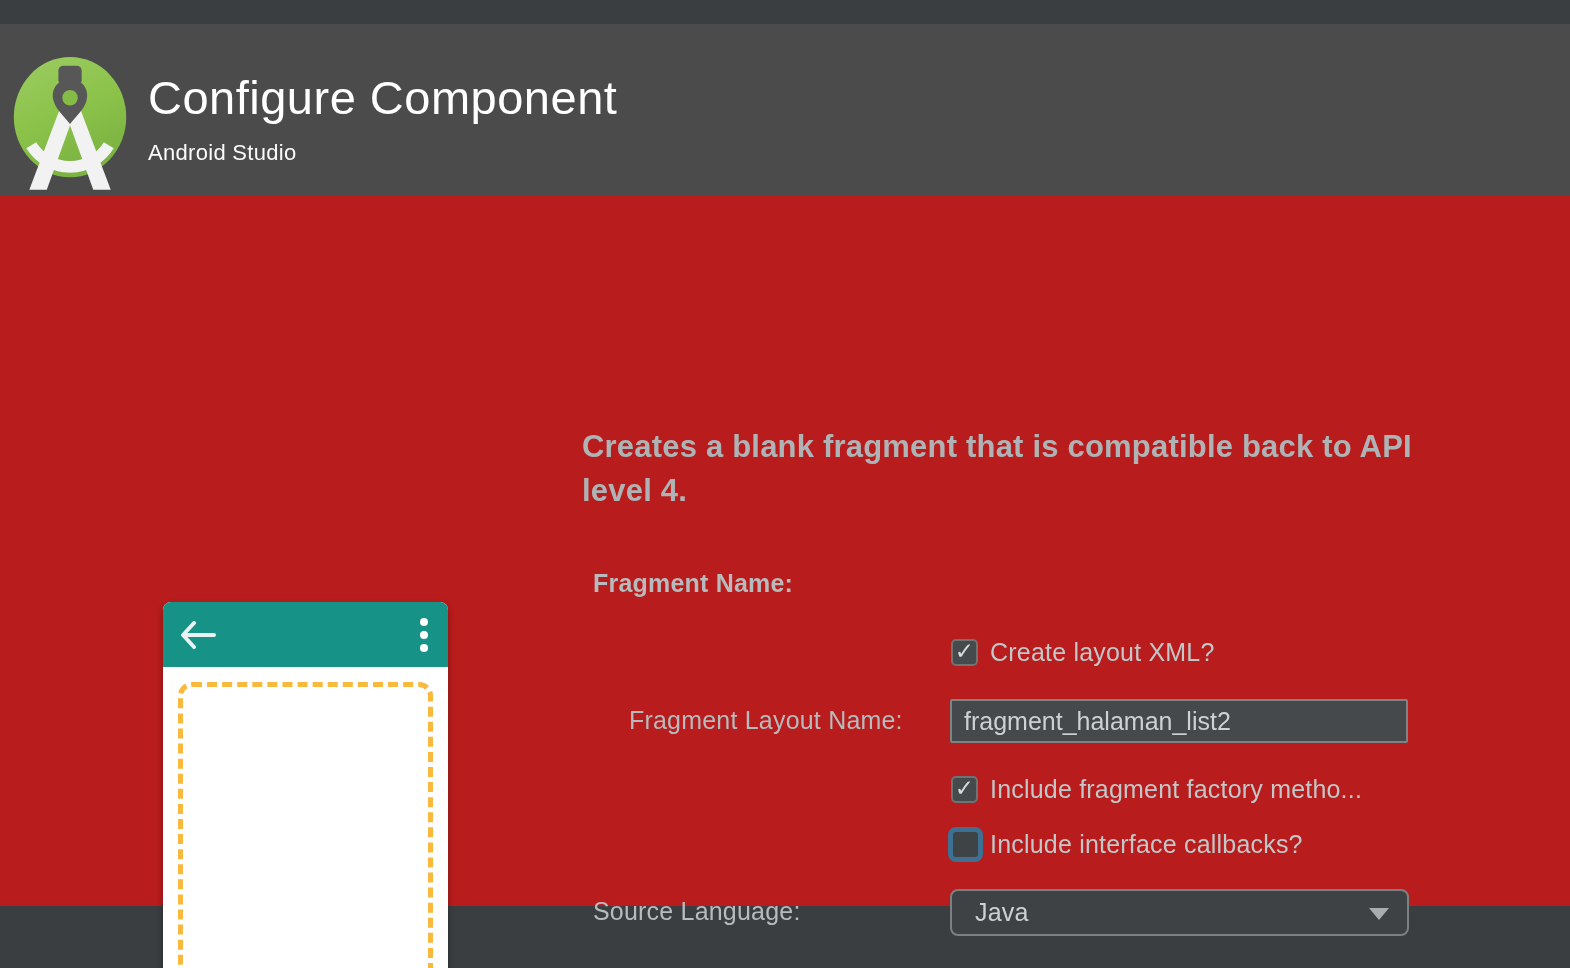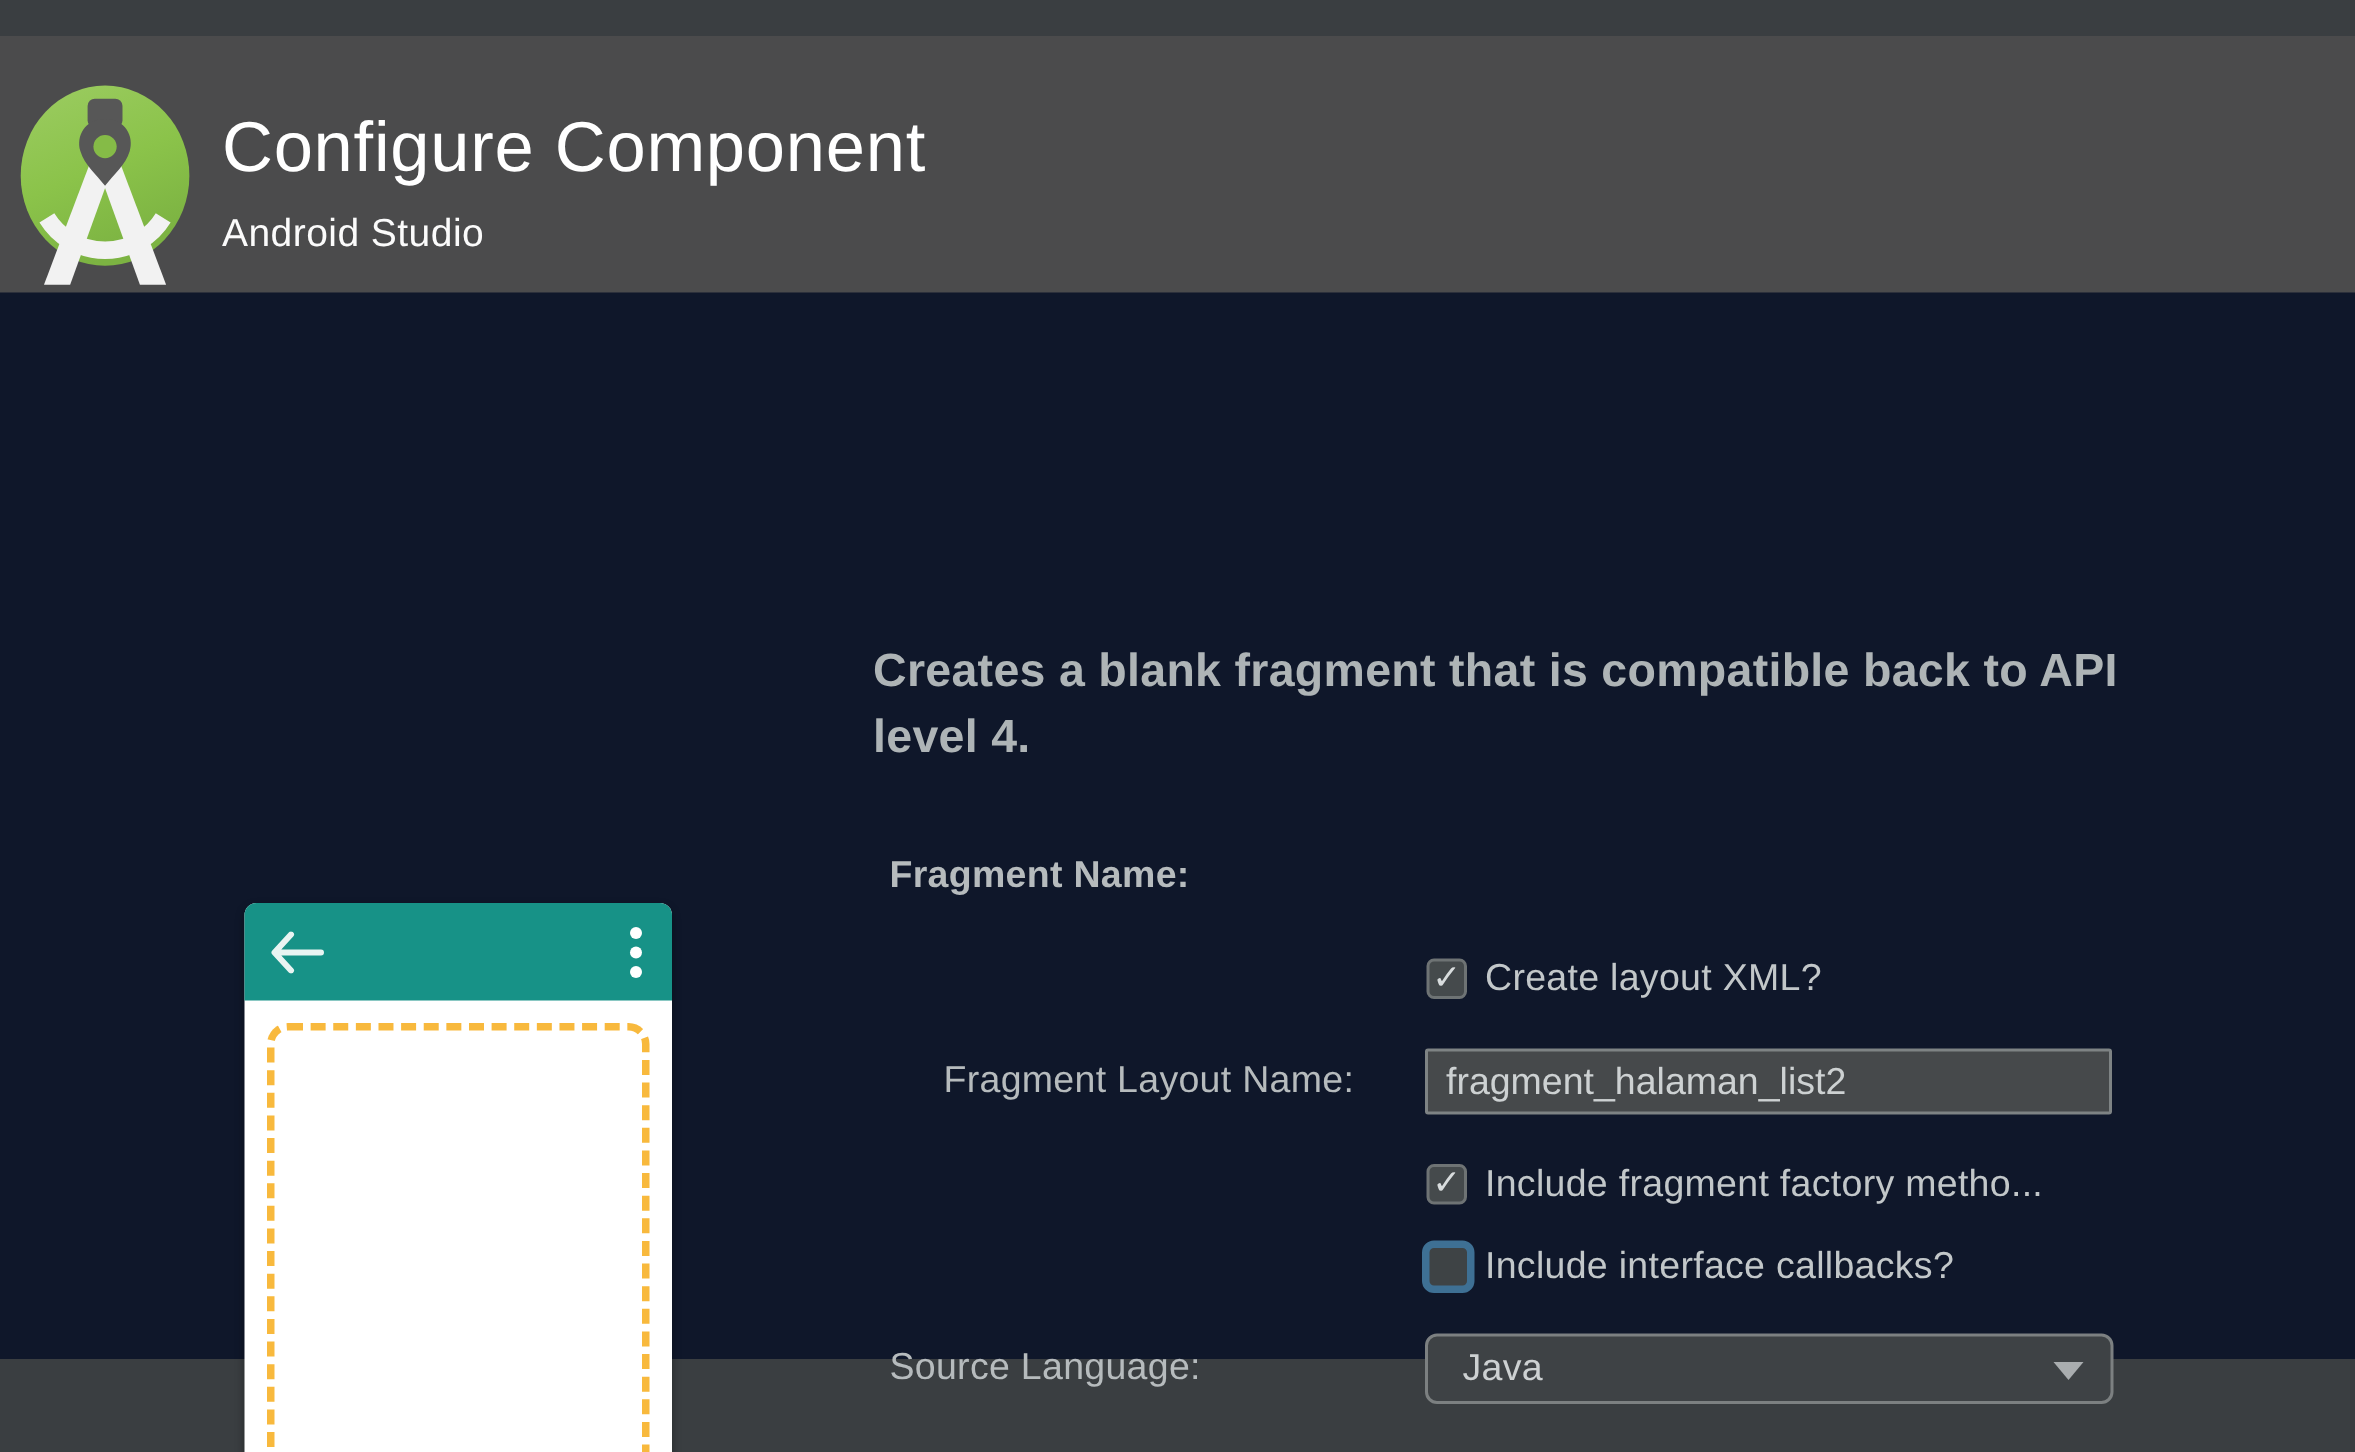--- a/index.html
+++ b/index.html
@@ -19,28 +19,28 @@
     margin-top: 24px;
   }
   .logo { position: absolute; left: 8px; top: 28px; width: 126px; height: 138px; }
   .win-title {
     position: absolute; left: 148px; top: 46px;
     font-size: 47px; font-weight: 400; color: #ffffff; letter-spacing: 0.5px;
     white-space: nowrap;
   }
   .win-subtitle {
     position: absolute; left: 148px; top: 116px;
-    font-size: 26px; font-weight: 400; color: #fbfbfb; letter-spacing: 0.3px;
+    font-size: 22px; font-weight: 400; color: #fbfbfb; letter-spacing: 0.3px;
     white-space: nowrap;
   }
 
   
   .dialog-body {
     position: absolute; left: 0; top: 195px; width: 1570px; height: 711px;
-    background: #0f172a;
+    background: #b91c1c;
   }
 
   .description {
     position: absolute; left: 582px; top: 230px; width: 830px;
     font-size: 31px; font-weight: 700; color: #aeb4b6;
     line-height: 44px; letter-spacing: 0.2px;
   }
 
   
   .preview-card {

